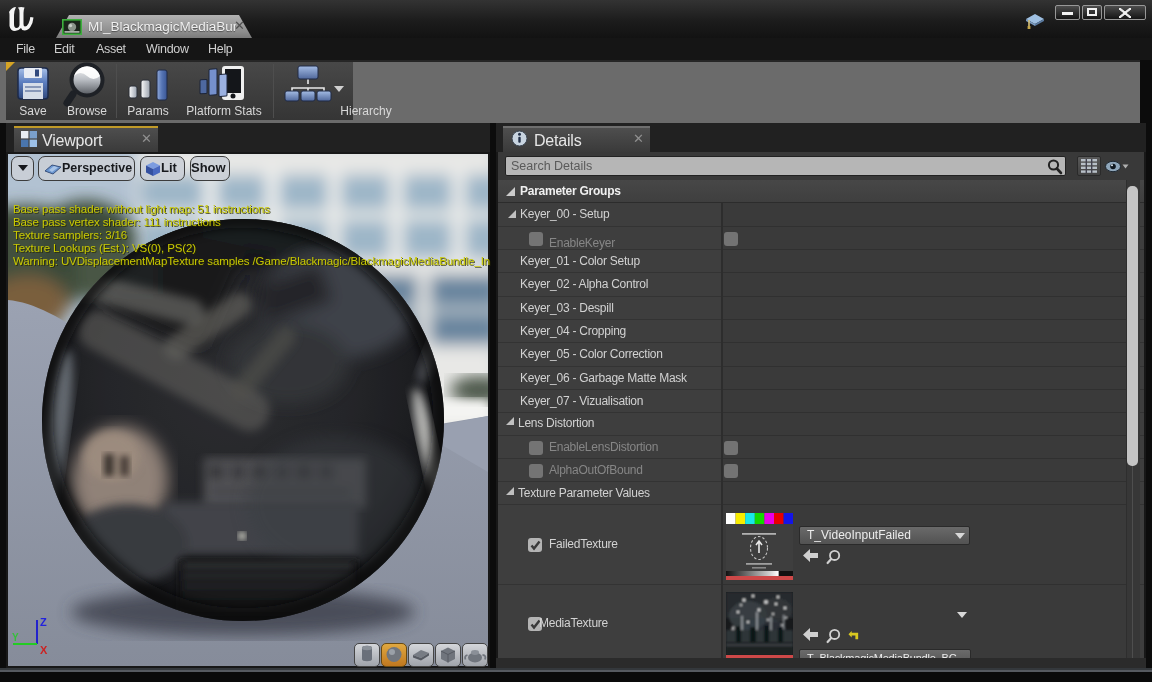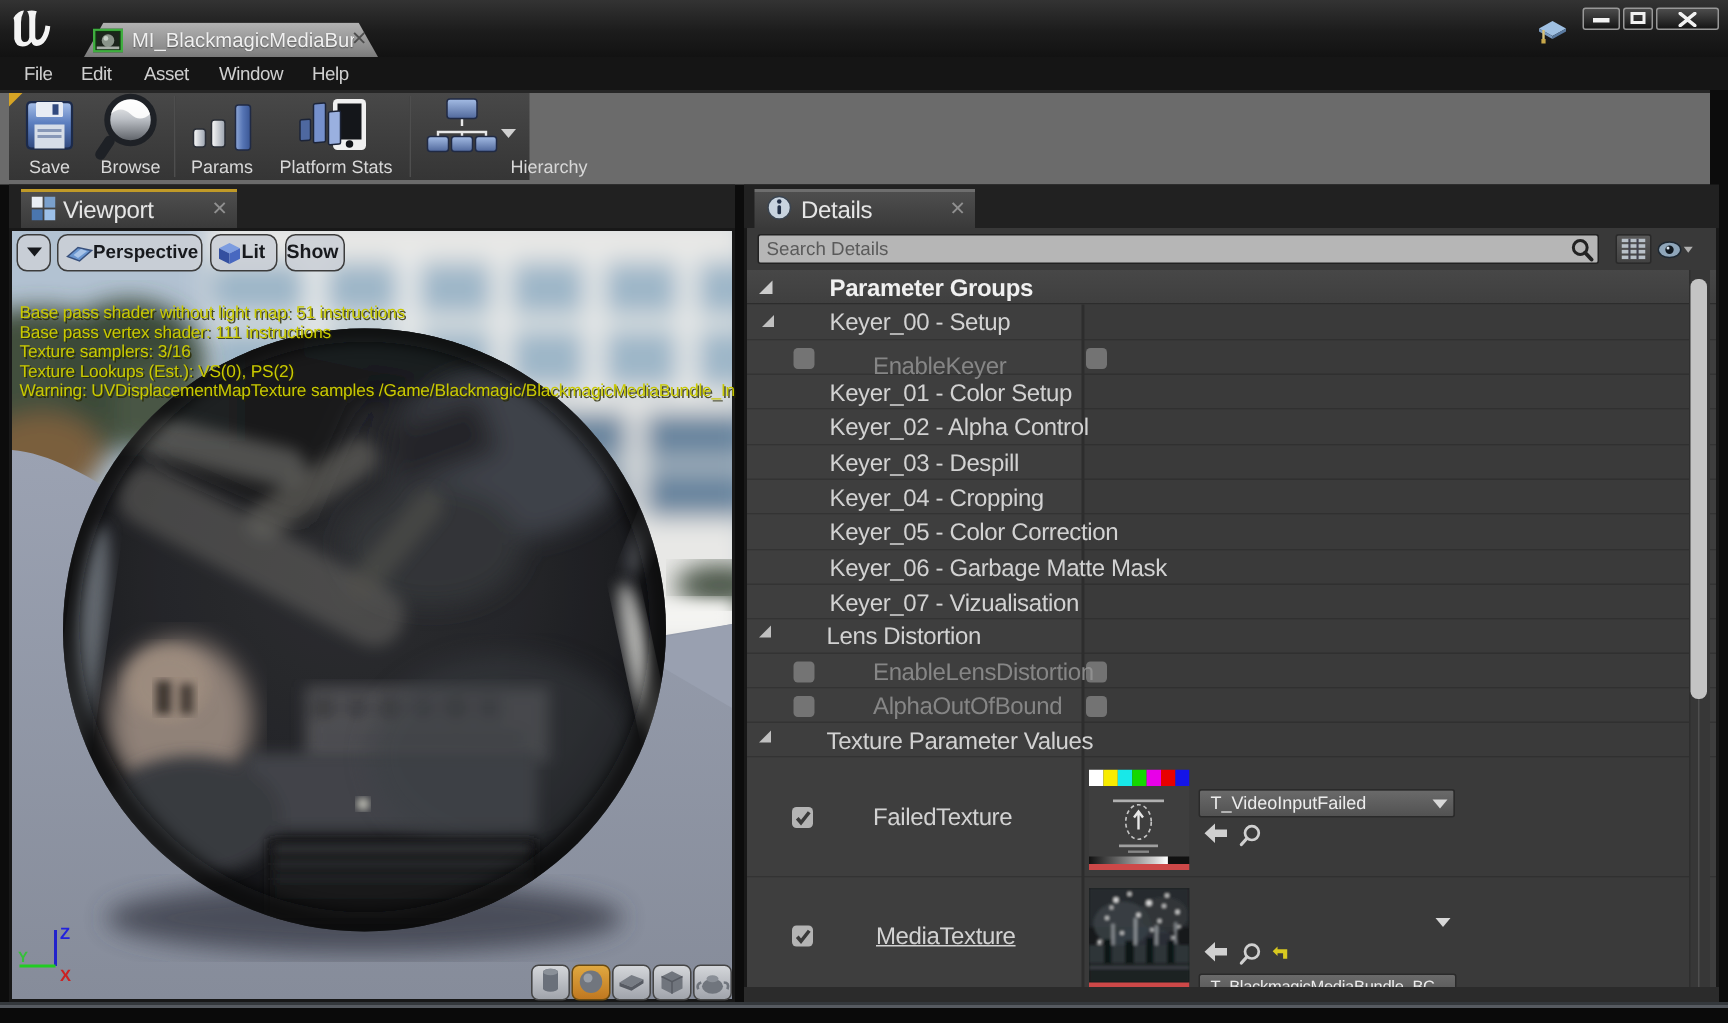--- a/index.html
+++ b/index.html
@@ -28,21 +28,21 @@
   border:2px solid #181818;background:#8f96a4;}
 .vbtn{position:absolute;height:25px;border-radius:7px;background:rgba(203,207,214,.88);
   border:1px solid #3c3c3c;color:#17191d;font-weight:bold;font-size:13px;line-height:22px;}
 .statline{position:absolute;left:13px;font-size:11.5px;letter-spacing:-.1px;color:#c9c900;white-space:nowrap;
   text-shadow:1px 1px 0 rgba(40,40,0,.8);text-align:right;}
 .meshbtn{position:absolute;top:643px;width:26px;height:24px;border-radius:5px;
   background:linear-gradient(#d4d6da,#a0a4ab);border:1px solid #454545;}
 #details{left:496px;top:152px;width:650px;height:509px;background:#3d3d3d;
   border-left:2px solid #181818;border-right:2px solid #181818;}
 .drow{position:absolute;left:498px;width:646px;border-bottom:1px solid #333333;background:#3e3e3e;}
-.dtext{position:absolute;font-size:16px;letter-spacing:-.25px;color:#d2d2d2;white-space:nowrap;margin-left:33px;}
+.dtext{position:absolute;font-size:12px;letter-spacing:-.25px;color:#d2d2d2;white-space:nowrap;}
 .dgray{color:#868686;}
 .dbold{font-weight:bold;color:#f0f0f0;}
 .tri{position:absolute;width:0;height:0;border-bottom:9px solid #cccccc;border-left:9px solid transparent;}
 .cb{position:absolute;width:14px;height:14px;border-radius:3px;background:#969696;}
 .ddrop{position:absolute;height:19px;background:linear-gradient(#6a6a6a,#525252);
   border:1px solid #2a2a2a;border-radius:2px;color:#ececec;font-size:12px;line-height:17px;padding-left:7px;}
 </style>
 </head>
 <body>
 <div id="root">
@@ -433,21 +433,21 @@
 <div class="dtext" style="left:518px;top:486px;">Texture Parameter Values</div>
 <div class="cb abs" style="left:528px;top:538px;background:#b4b4b4;"></div>
 <svg class="abs" style="left:530px;top:540px" width="11" height="11" viewBox="0 0 11 11">
       <path d="M1.5 5.5 L4 8.5 L9.5 1.5" fill="none" stroke="#3a3a3a" stroke-width="2.4"></path>
     </svg>
 <div class="dtext" style="left:549px;top:537px;">FailedTexture</div>
 <div class="cb abs" style="left:528px;top:617px;background:#b4b4b4;"></div>
 <svg class="abs" style="left:530px;top:619px" width="11" height="11" viewBox="0 0 11 11">
       <path d="M1.5 5.5 L4 8.5 L9.5 1.5" fill="none" stroke="#3a3a3a" stroke-width="2.4"></path>
     </svg>
-<div class="dtext" style="left:551px;top:616px;text-decoration:underline;">MediaTexture</div>
+<div class="dtext" style="left:539px;top:616px;">MediaTexture</div>
 
 <div class="cb abs" style="left:724px;top:232px;opacity:.62;"></div>
 <div class="cb abs" style="left:724px;top:441px;opacity:.62;"></div>
 <div class="cb abs" style="left:724px;top:464px;opacity:.62;"></div>
 
 <svg class="abs" style="left:726px;top:513px" width="67" height="67" viewBox="0 0 67 67">
   <rect width="67" height="67" fill="#3e3e3e"></rect>
   <rect x="0" y="0" width="9.6" height="11" fill="#ffffff"></rect>
   <rect x="9.6" y="0" width="9.6" height="11" fill="#f8ec00"></rect>
   <rect x="19.2" y="0" width="9.6" height="11" fill="#18e8e8"></rect>

